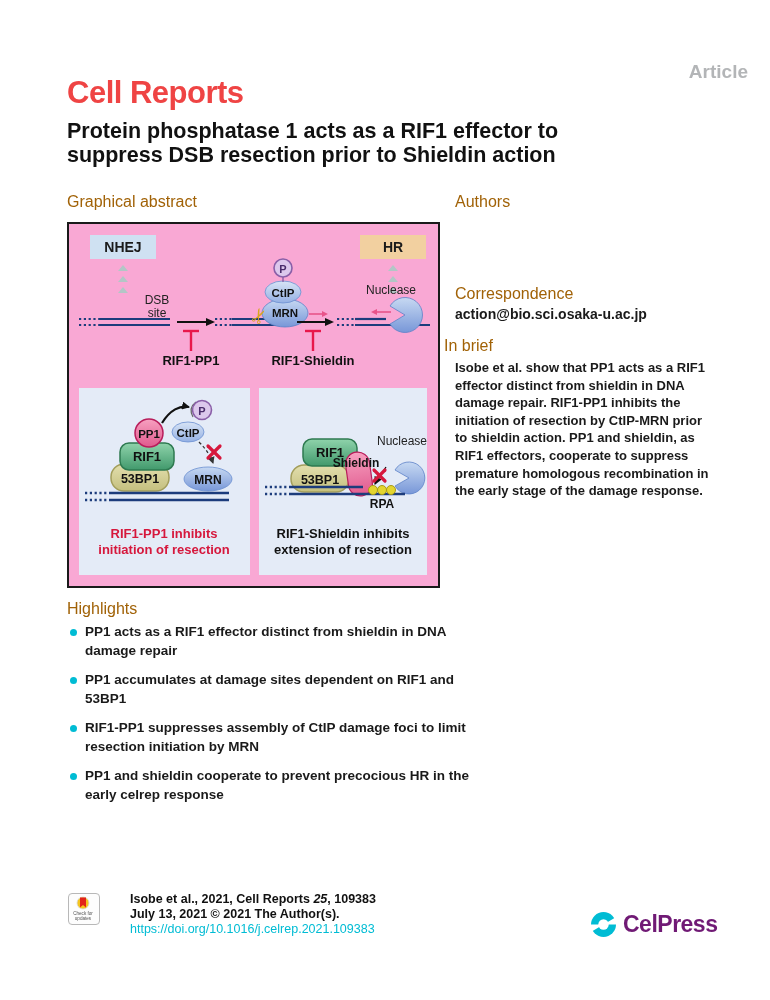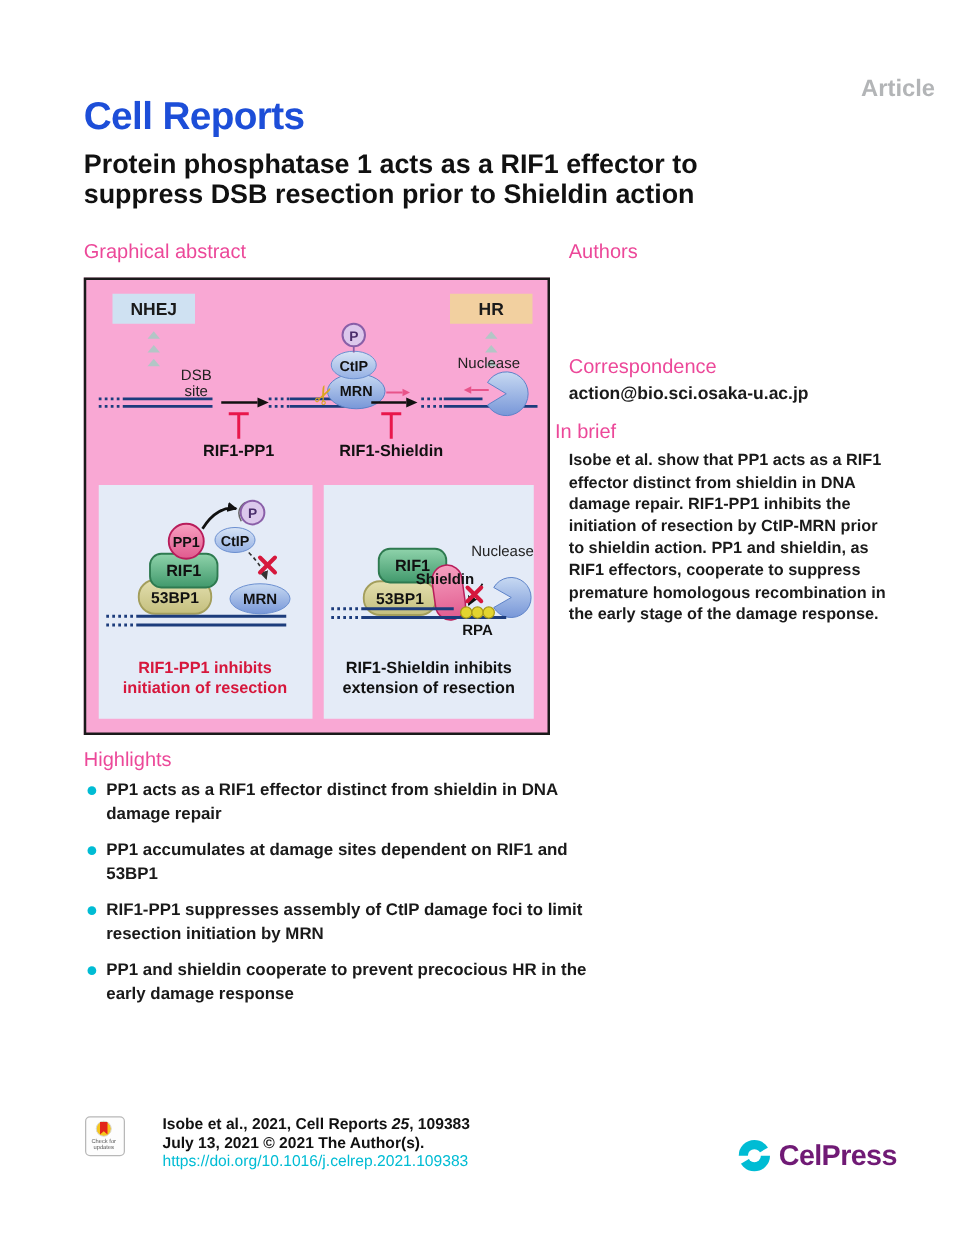--- a/index.html
+++ b/index.html
@@ -1,23 +1,23 @@
 <!DOCTYPE html>
 <html><head>
 <meta charset="utf-8">
 <style>
   html,body{margin:0;padding:0;background:#ffffff;}
   .page{position:relative;width:770px;height:1000px;background:#fff;overflow:hidden;
         font-family:"Liberation Sans",sans-serif;color:#1a1a1a;}
   .abs{position:absolute;}
   .article-label{top:61px;right:22px;font-size:19px;font-weight:bold;color:#b3b5b7;}
-  .journal-logo{top:75px;left:67px;font-size:31px;font-weight:bold;color:#1d4ed8;letter-spacing:-0.5px;}
+  .journal-logo{top:75px;left:67px;font-size:31px;font-weight:bold;color:#ef4444;letter-spacing:-0.5px;}
   .paper-title{top:120px;left:67px;width:620px;font-size:21.5px;font-weight:bold;
                line-height:23.5px;white-space:pre;color:#111;}
-  .cyan-h{font-size:16px;color:#ec4899;font-weight:400;}
+  .cyan-h{font-size:16px;color:#a16207;font-weight:400;}
   .ga-heading{top:193px;left:67px;}
   .figure-box{top:222px;left:67px;width:369px;height:362px;border:2px solid #1a1a1a;background:#f9a8d4;}
   .figure-box svg{display:block;}
   .fig text{font-family:"Liberation Sans",sans-serif;}
 
   .authors-heading{top:193px;left:455px;}
   .authors-text{top:215px;left:455px;font-size:14px;font-weight:bold;line-height:18px;white-space:pre;}
   .corr-heading{top:285px;left:455px;}
   .email{top:306px;left:455px;font-size:14px;font-weight:bold;}
   .inbrief-heading{top:337px;left:444px;}
@@ -244,21 +244,21 @@
 
   <div class="abs cyan-h hl-heading">Highlights</div>
   <ul class="abs hl-list">
     <li>PP1 acts as a RIF1 effector distinct from shieldin in DNA
 damage repair</li>
     <li>PP1 accumulates at damage sites dependent on RIF1 and
 53BP1</li>
     <li>RIF1-PP1 suppresses assembly of CtIP damage foci to limit
 resection initiation by MRN</li>
     <li>PP1 and shieldin cooperate to prevent precocious HR in the
-early damage response</li>
+early celrep response</li>
   </ul>
 
   <div class="abs badge">
     <svg width="28" height="28" viewBox="0 0 28 28">
       <circle cx="14" cy="9" r="6" fill="#f5c51d"></circle>
       <circle cx="14" cy="9" r="6" fill="none" stroke="#d8d8d8" stroke-width="0.8"></circle>
       <path d="M11,3.5 h6 v10 l-3,-2.6 l-3,2.6 z" fill="#e2231a"></path>
       <text x="14" y="20.5" text-anchor="middle" font-size="4.6" fill="#555" font-family="Liberation Sans, sans-serif">Check for</text>
       <text x="14" y="25.5" text-anchor="middle" font-size="4.6" fill="#555" font-family="Liberation Sans, sans-serif">updates</text>
     </svg>

